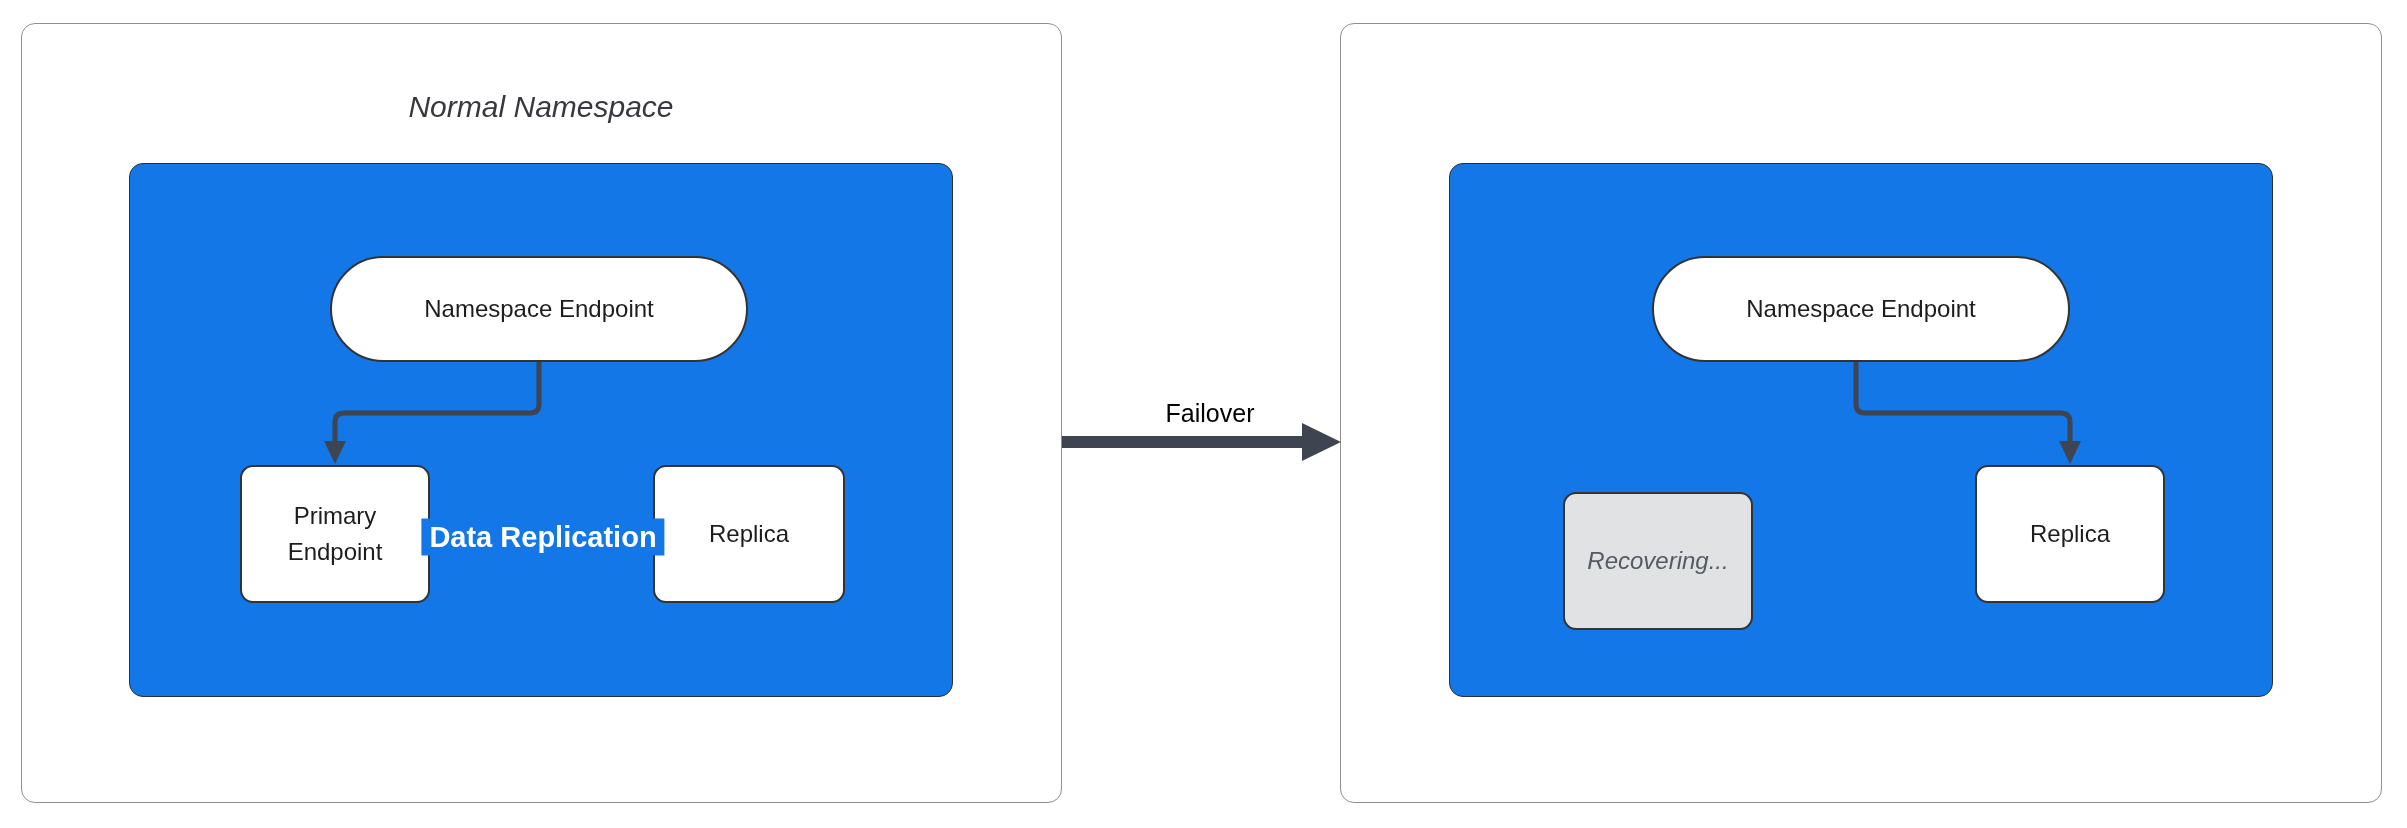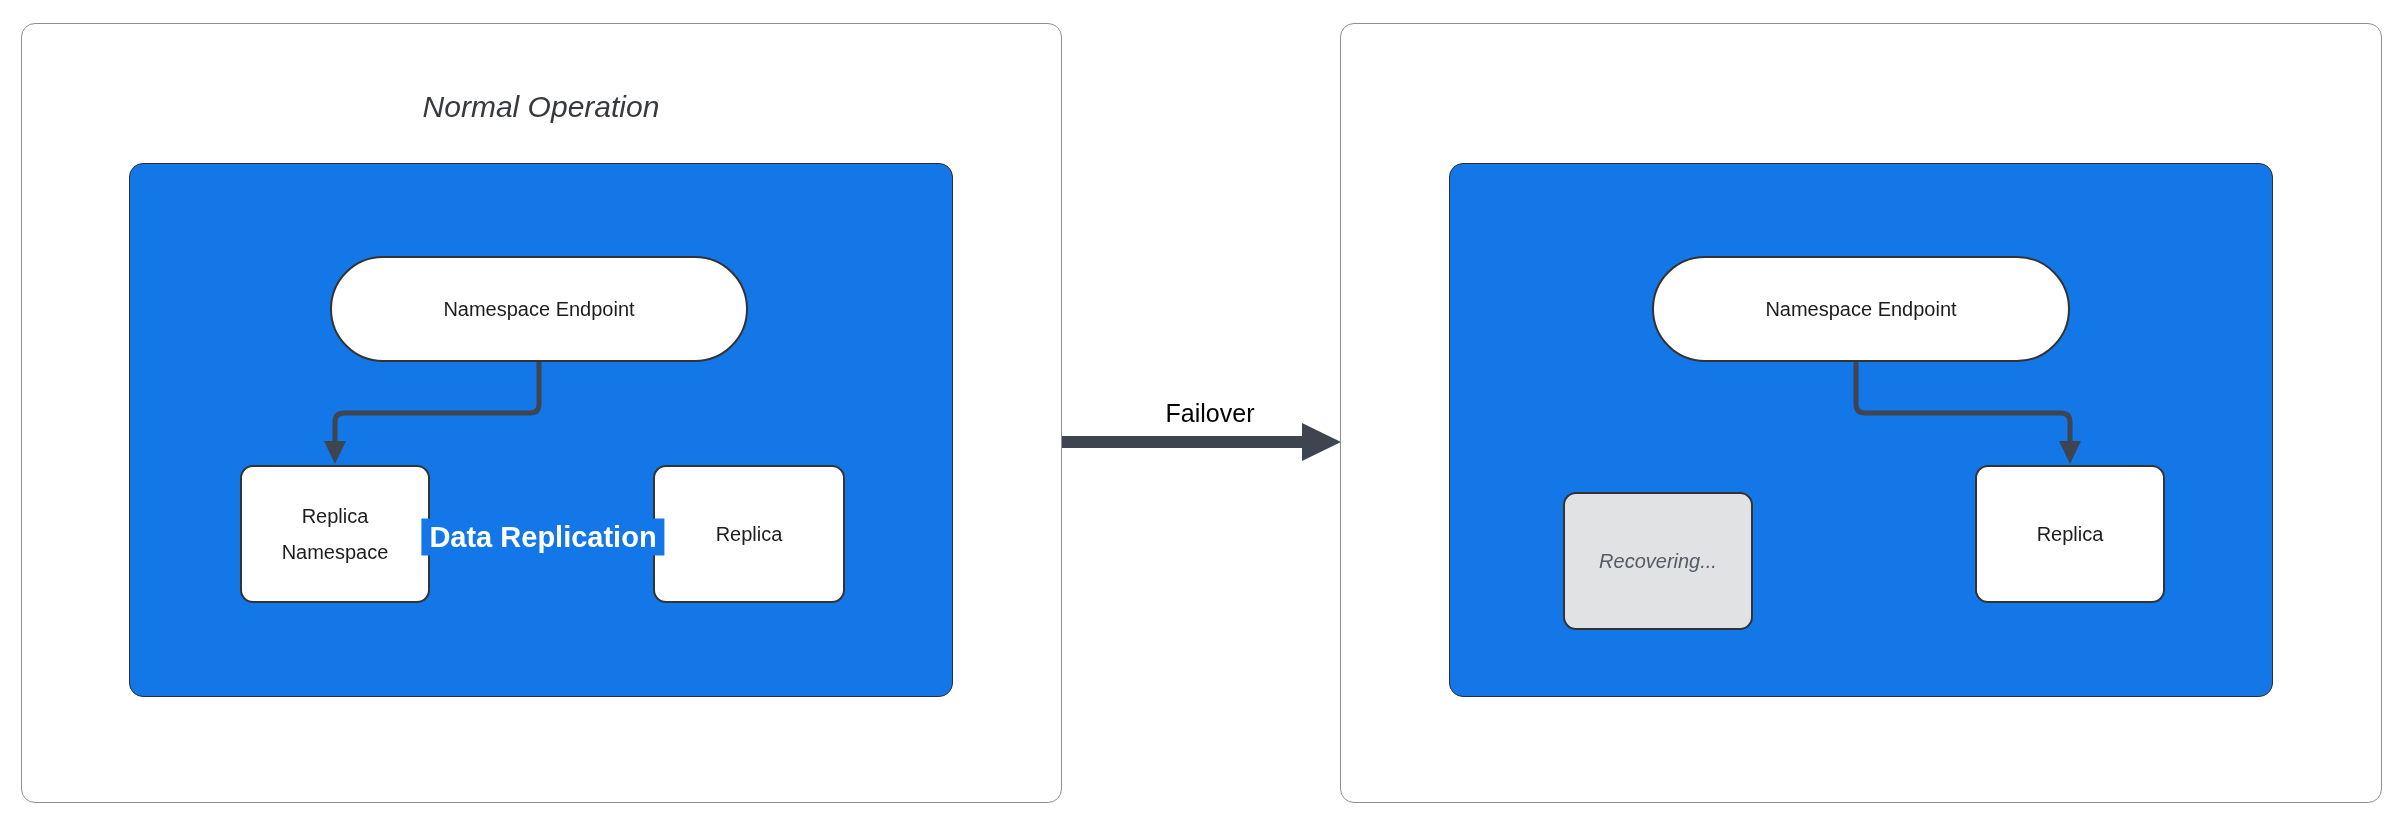--- a/index.html
+++ b/index.html
@@ -40,21 +40,21 @@
     border:1.5px solid #2f2f2f;border-radius:14px;
     box-sizing:border-box;z-index:1;
   }
   #cluster-left{left:129px;}
   #cluster-right{left:1449px;}
 
   .node{
     position:absolute;display:flex;align-items:center;justify-content:center;
     background:#ffffff;border:2px solid var(--node-border);
     box-sizing:border-box;z-index:3;
-    font-size:20px;color:var(--node-text);text-align:center;line-height:36px;
+    font-size:24px;color:var(--node-text);text-align:center;line-height:36px;
   }
   .pill{top:256px;width:418px;height:106px;border-radius:53px;}
   #pill-left{left:330px;}
   #pill-right{left:1652px;}
 
   .box{top:465px;width:190px;height:138px;border-radius:13px;padding:0 14px;}
   #node-primary{left:240px;}
   #node-replica-left{left:653px;width:192px;}
   #node-recovering{
     left:1563px;top:492px;
@@ -82,28 +82,28 @@
     left:1210px;top:413px;
     color:var(--failover-text);font-size:25px;
   }
 </style>
 </head>
 <body>
 
 <div id="stage">
 
   <div class="panel" id="panel-left"></div>
-  <div class="panel-title" id="title-left">Normal Operation</div>
+  <div class="panel-title" id="title-left">Normal Namespace</div>
   <div class="cluster" id="cluster-left"></div>
 
   <div class="node pill" id="pill-left">
     <span>Namespace Endpoint</span>
   </div>
   <div class="node box" id="node-primary">
-    <span>Replica Namespace</span>
+    <span>Primary Endpoint</span>
   </div>
   <div class="node box" id="node-replica-left">
     <span>Replica</span>
   </div>
 
   <div class="panel" id="panel-right"></div>
   <div class="cluster" id="cluster-right"></div>
 
   <div class="node pill" id="pill-right">
     <span>Namespace Endpoint</span>

